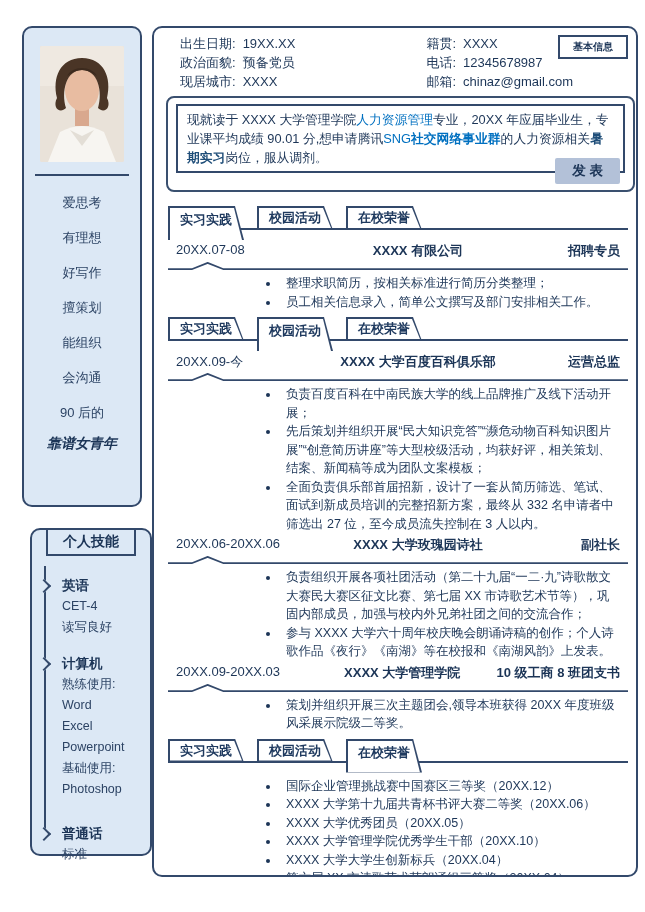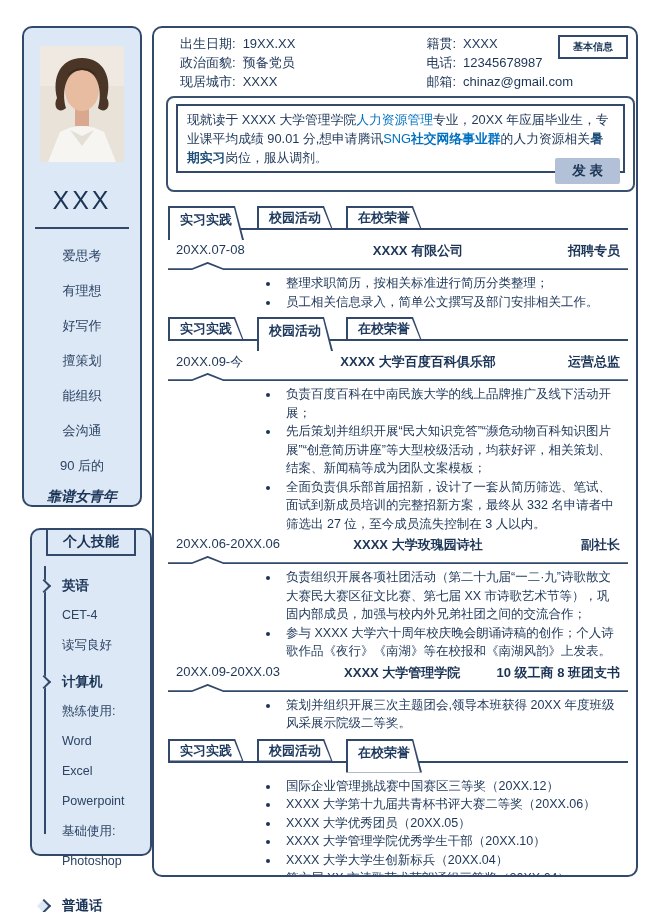--- a/index.html
+++ b/index.html
@@ -40,21 +40,21 @@
   .skills-body { padding:48px 6px 0 30px; text-align:left; }
   .skill-block { position:relative; }
   .skill-block + .skill-block.gap-sm { margin-top:20px; }
   .skill-block + .skill-block.gap-lg { margin-top:28px; }
   .skill-caret {
     position:absolute; left:-23px; top:3px; width:10px; height:10px;
     border-top:2px solid #33496b; border-right:2px solid #33496b;
     background:#dce8f5; transform:rotate(45deg);
   }
   .skill-name { font-size:13.5px; font-weight:bold; color:#1c3557; line-height:16px; }
-  .skill-line-item { font-size:12.5px; color:#2c4364; line-height:18px; margin-top:12px; }
+  .skill-line-item { font-size:12.5px; color:#2c4364; line-height:18px; margin-top:3px; }
 
   
   .main-box {
     position:absolute; left:152px; top:26px; width:486px; height:851px;
     border:2px solid #33496b; border-radius:10px; overflow:hidden;
   }
   .basic-info { position:relative; padding:6px 16px 0 26px; }
   .bi-grid { display:grid; grid-template-columns:56% 44%; }
   .bi-cell { font-size:13px; line-height:19px; color:#1c3557; white-space:nowrap; }
   .bi-cell .val { margin-left:7px; }
@@ -115,21 +115,20 @@
   <svg class="photo" viewBox="0 0 84 116">
     <rect x="0" y="0" width="84" height="116" fill="#e9e2d9"></rect>
     <rect x="0" y="0" width="84" height="40" fill="#efe9e1"></rect>
     <path d="M8,116 L20,86 Q42,74 64,86 L76,116 Z" fill="#f7f5f1"></path>
     <path d="M30,84 L42,100 L54,84 L42,90 Z" fill="#e3ded6"></path>
     <rect x="35" y="60" width="14" height="20" fill="#d9a88e"></rect>
     <ellipse cx="42" cy="44" rx="17" ry="21" fill="#e8bca1"></ellipse>
     <path d="M42,12 C20,12 12,32 17,52 C12,62 20,68 26,62 C21,46 26,24 42,24 C58,24 63,46 58,62 C64,68 72,62 67,52 C72,32 64,12 42,12 Z" fill="#4a3526"></path>
     <path d="M27,30 Q42,18 57,30 Q52,22 42,22 Q32,22 27,30 Z" fill="#3c2a1e"></path>
   </svg>
-  <div class="side-name">XXX</div>
   <div class="side-divider"></div>
   <div class="trait">爱思考</div>
   <div class="trait">有理想</div>
   <div class="trait">好写作</div>
   <div class="trait">擅策划</div>
   <div class="trait">能组织</div>
   <div class="trait">会沟通</div>
   <div class="trait">90 后的</div>
   <div class="tagline">靠谱女青年</div>
 </div>

